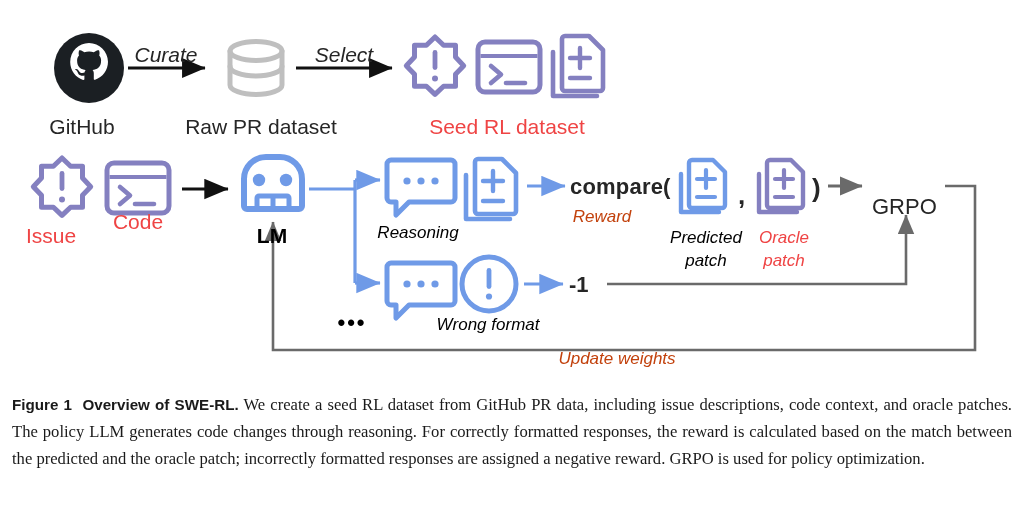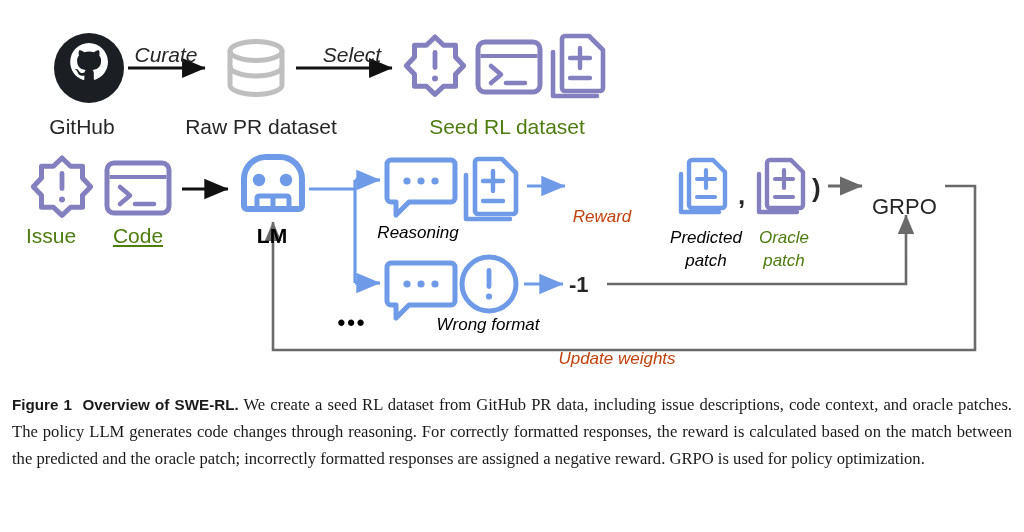--- a/index.html
+++ b/index.html
@@ -32,21 +32,21 @@
   }
 
   .lbl {
     position: absolute;
     white-space: nowrap;
     line-height: 1;
   }
   .lbl.center { transform: translateX(-50%); }
 
   .t-dark   { color: #262626; }
-  .t-purple { color: #4d7c0f; }
+  .t-purple { color: #ef4444; }
   .t-blue   { color: #000000; }
   .t-gray   { color: #c2410c; }
 
   .f-node    { font-size: 21px; font-weight: 400; }
   .f-edge    { font-size: 21px; font-style: italic; font-weight: 400; }
   .f-small   { font-size: 17px; font-style: italic; }
   .f-compare { font-size: 22px; font-weight: 700; letter-spacing: .2px; }
   .f-reward  { font-size: 17px; font-style: italic; }
   .f-minus1  { font-size: 22px; font-weight: 700; }
   .f-grpo    { font-size: 22px; font-weight: 400; }
@@ -226,37 +226,38 @@
       </g>
 
       <line x1="524" y1="284" x2="563" y2="284" stroke="#6f9ae7" stroke-width="3.2" marker-end="url(#arrBlue)"></line>
 
       <path d="M607,284 H906 V215" fill="none" stroke="#6a6a6a" stroke-width="2.6" marker-end="url(#arrGray)"></path>
 
       <path d="M945,186 H975 V350 H273 V222" fill="none" stroke="#6a6a6a" stroke-width="2.6" marker-end="url(#arrGray)"></path>
     </svg>
 
     <div class="lbl center f-edge t-dark" style="left:166px; top:44px;">Curate</div>
-    <div class="lbl center f-edge t-dark" style="left:344px; top:44px;margin-left:8px;">Select</div>
+    <div class="lbl center f-edge t-dark" style="left:344px; top:44px;">Select</div>
 
     <div class="lbl center f-node t-dark" style="left:82px; top:116px;">GitHub</div>
     <div class="lbl center f-node t-dark" style="left:261px; top:116px;">Raw PR dataset</div>
     <div class="lbl center f-node t-purple" style="left:507px; top:116px;">Seed RL dataset</div>
 
     <div class="lbl center f-node t-purple" style="left:51px; top:225px;">Issue</div>
-    <div class="lbl center f-node t-purple" style="left:138px; top:225px;text-decoration:underline;">Code</div>
+    <div class="lbl center f-node t-purple" style="left:138px; top:211px;">Code</div>
     <div class="lbl center f-node t-blue" style="left:272px; top:225px; font-weight:700;">LM</div>
 
     <div class="lbl center f-small t-blue" style="left:418px; top:224px;">Reasoning</div>
 
     <div class="lbl center f-dots t-blue" style="left:352px; top:312px;">•••</div>
     <div class="lbl center f-small t-blue" style="left:488px; top:316px;">Wrong format</div>
 
     <div class="lbl f-minus1 t-dark" style="left:569px; top:274px;">-1</div>
 
+    <div class="lbl f-compare t-dark" style="left:570px; top:176px;">compare(</div>
     <div class="lbl center f-reward t-gray" style="left:602px; top:208px;">Reward</div>
     <div class="lbl f-paren t-dark" style="left:738px; top:182px;">,</div>
     <div class="lbl f-paren t-dark" style="left:812px; top:175px;">)</div>
 
     <div class="lbl center f-small t-blue" style="left:706px; top:229px;">Predicted</div>
     <div class="lbl center f-small t-blue" style="left:706px; top:252px;">patch</div>
     <div class="lbl center f-small t-purple" style="left:784px; top:229px;">Oracle</div>
     <div class="lbl center f-small t-purple" style="left:784px; top:252px;">patch</div>
 
     <div class="lbl f-grpo t-dark" style="left:872px; top:176px;margin-top:20px;">GRPO</div>

